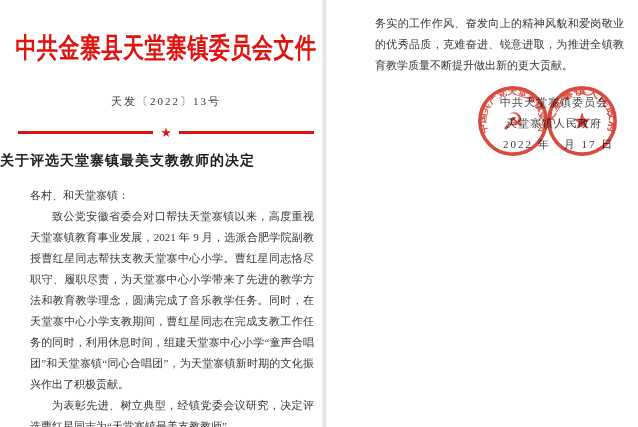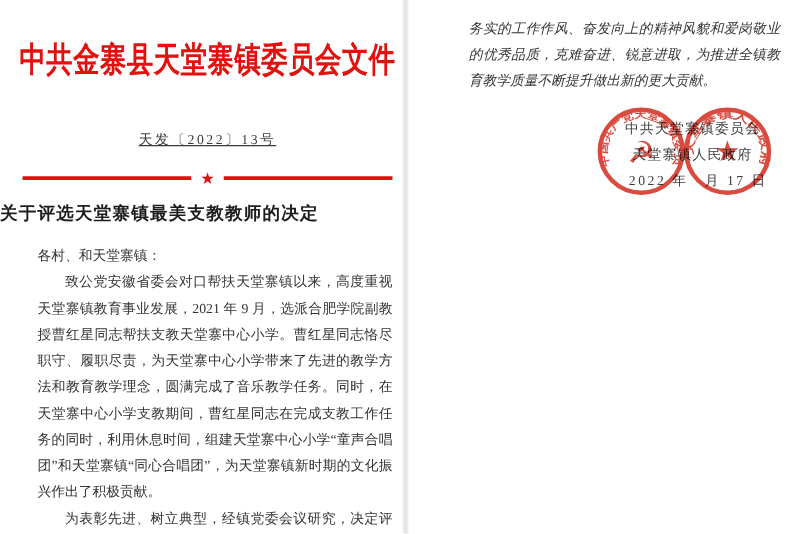--- a/index.html
+++ b/index.html
@@ -8,34 +8,34 @@
 
   .page { position:absolute; top:0; height:427px; background:#ffffff; }
   .page-left  { left:0; width:332px; }
   .page-right { left:327px; width:311px; }
   .page-divider { position:absolute; top:0; left:322px; width:5px; height:427px;
                   background:linear-gradient(to right,#f2f2f2,#e3e3e3,#f2f2f2); }
 
   
   .doc-header { margin-top:34px; text-align:center; color:#e1120e; font-weight:bold;
                 font-size:21px; letter-spacing:0.5px; transform:scaleY(1.3); white-space:nowrap; }
-  .doc-number { margin-top:42px; text-align:center; font-size:11px; color:#3a3a3a;
-                letter-spacing:2px;text-decoration:underline; }
+  .doc-number { margin-top:32px; text-align:center; font-size:11px; color:#3a3a3a;
+                letter-spacing:2px; }
   .red-rule { display:flex; align-items:center; gap:7px; margin:17px 18px 0 18px; }
   .red-rule .line { flex:1; height:2.5px; background:#e1120e; }
   .red-rule .star { color:#e1120e; font-size:13px; line-height:13px; }
   .doc-title { margin-top:13px; text-align:left; font-weight:bold; font-size:14px;
                color:#1d1d1d; letter-spacing:1px; }
   .doc-body { margin:15px 18px 0 30px; font-size:11px; line-height:21px; color:#333333;
               text-align:justify; }
   .doc-body p.indent { text-indent:2em; }
 
   
   .cont-body { margin:13px 14px 0 48px; font-size:11px; line-height:21px; color:#333333;
-               text-align:justify;font-style:italic; }
+               text-align:justify; }
   .sign-area { position:absolute; left:152px; top:84px; width:150px; height:95px; }
   .sig-line { position:absolute; width:100%; text-align:center; font-size:11px;
               color:#3c3c3c; letter-spacing:1px; z-index:1; white-space:nowrap; }
   .sig-1 { top:11px; }
   .sig-2 { top:32px; }
   .sig-date { position:absolute; top:53px; left:24px; font-size:11px; color:#3c3c3c;
               letter-spacing:2px; z-index:1; white-space:nowrap; }
   .seal { position:absolute; width:72px; height:72px; z-index:2; opacity:0.88;
           mix-blend-mode:multiply; }
   .seal-party { left:-2px; top:1px; }

